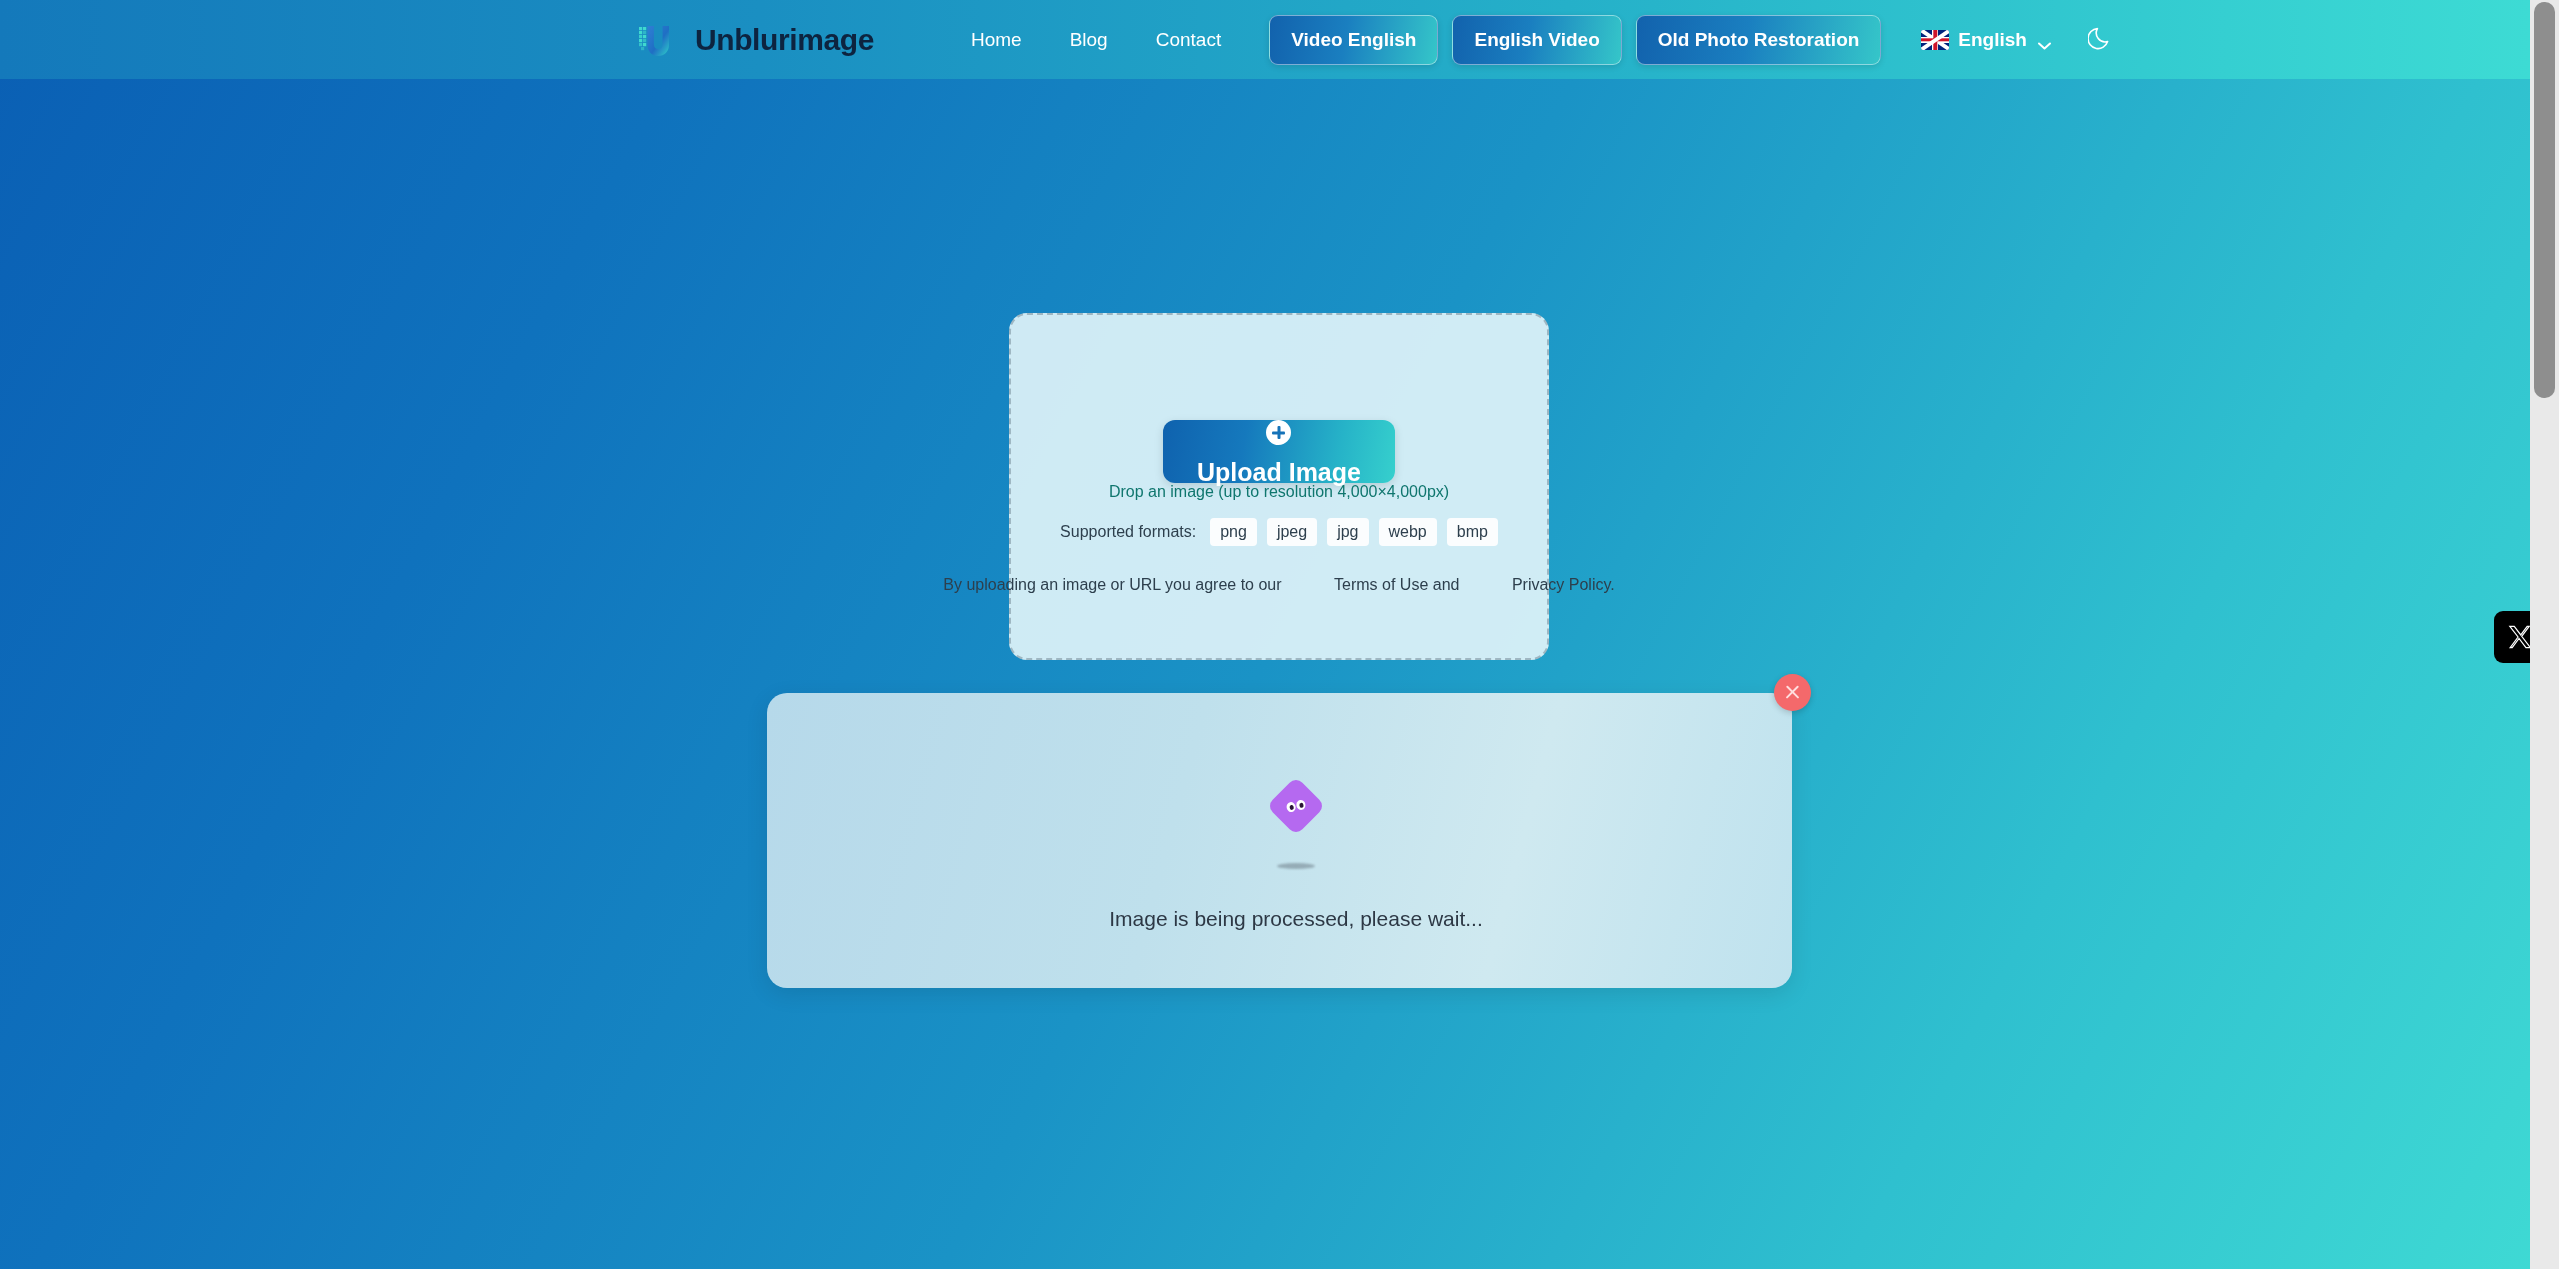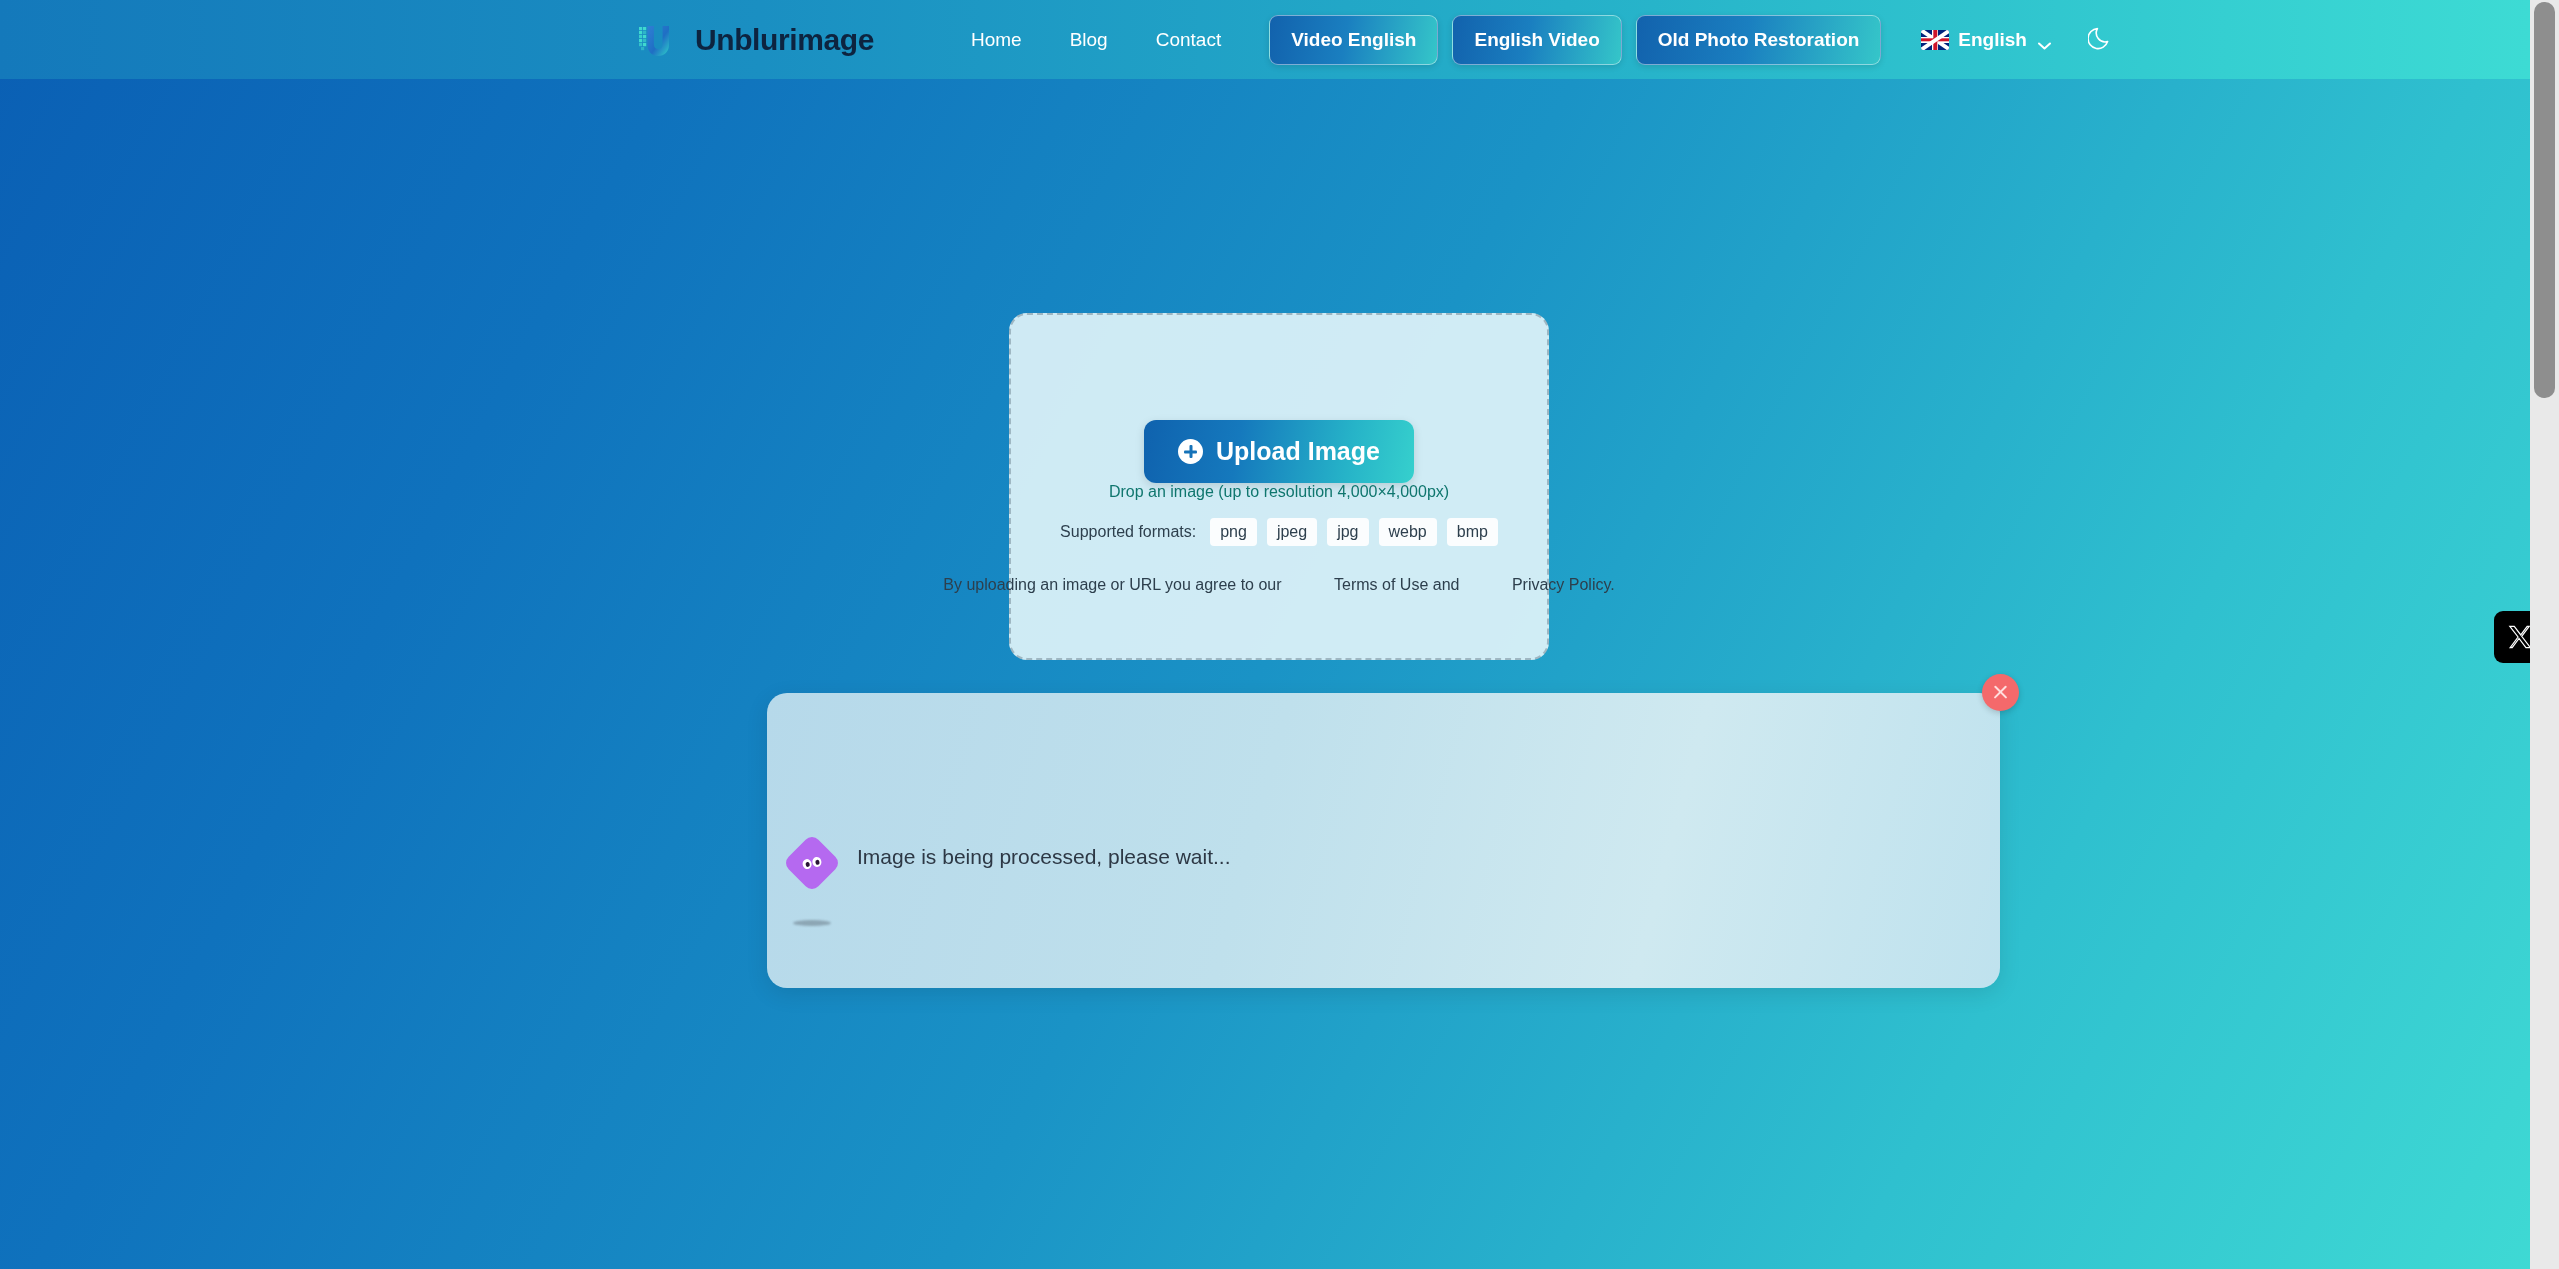--- a/index.html
+++ b/index.html
@@ -176,20 +176,21 @@
     font-weight: 700;
     padding: 0 34px;
     height: 63px;
     display: flex;
     align-items: center;
     gap: 13px;
     cursor: pointer;
     box-shadow: 0 3px 10px rgba(0,0,0,0.13);
     font-family: "Liberation Sans", sans-serif;
     white-space: nowrap;
+    flex-direction: column;
   }
   .plus-icon {
     width: 25px; height: 25px;
     border-radius: 50%;
     background: #ffffff;
     position: relative;
     flex: none;
   }
   .plus-icon::before, .plus-icon::after {
     content: "";
@@ -235,29 +236,30 @@
     color: #2d3f4d;
     white-space: nowrap;
   }
   .terms-line a { color: #2d3f4d; text-decoration: none; margin-left: 48px; }
 
   
   #processing-card {
     position: absolute;
     left: 767px;
     top: 693px;
-    width: 1233px;
+    width: 1025px;
     height: 295px;
     background: linear-gradient(105deg, #b6d9ea 0%, #bfe0ec 40%, #cfe9f0 72%, #bfe2ee 100%);
     border-radius: 20px;
     z-index: 10;
     box-shadow: 0 6px 22px rgba(0,0,0,0.10);
     display: flex;
-    flex-direction: row;
-    align-items: center;
+    flex-direction: column;
+    align-items: center;
+    padding-left: 33px;
   }
 
   #processing-close {
     position: absolute;
     right: -19px;
     top: -19px;
     width: 37px; height: 37px;
     border-radius: 50%;
     background: #f4696b;
     border: none;

